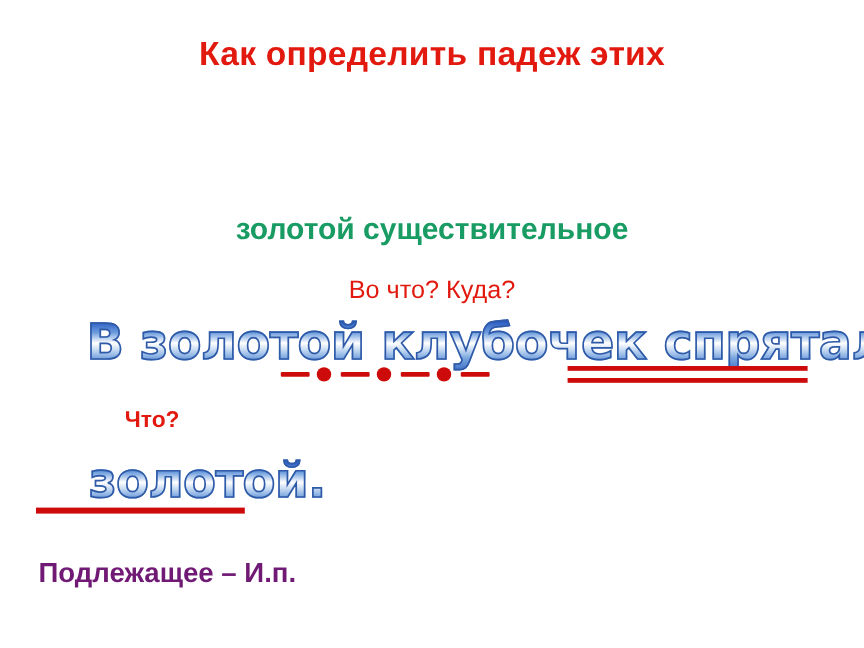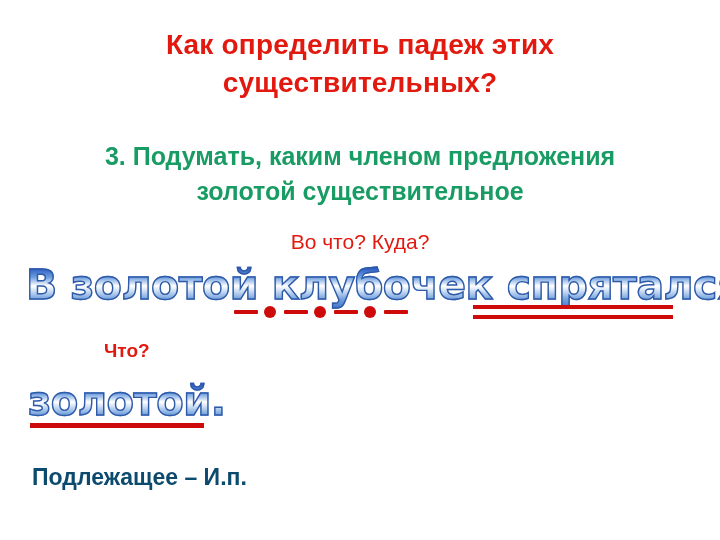--- a/index.html
+++ b/index.html
@@ -91,20 +91,21 @@
         #ffffff 52%,
         #cfe0f4 62%,
         #7aa6df 78%,
         #3f6fc6 100%);
     -webkit-background-clip: text;
     background-clip: text;
     color: transparent;
     -webkit-text-stroke: 1.4px #2f5aa8;
     paint-order: stroke fill;
     letter-spacing: -0.5px;
+    margin-left: 46px;
   }
 
   .sentence-row {
     position: absolute;
     left: 26px;
     top: 261px;
     width: 668px;
     height: 48px;
     font-size: 41px;
     line-height: 48px;
@@ -172,39 +173,38 @@
     width: 174px;
     height: 5px;
     background: #CE0B0B;
   }
 
   
   .conclusion {
     position: absolute;
     left: 32px;
     top: 461px;
-    color: #0c4a6e;
+    color: #701a75;
     font-weight: bold;
     font-size: 23px;
     line-height: 33px;
   }
   .conclusion .cline { display: block; }
 </style>
 </head>
 <body>
 
 <div class="slide">
 
   <div class="title">
     <span>Как определить падеж этих</span><br>
-    <span>существительных?</span>
   </div>
 
   <div class="step-green">
-    <span>3. Подумать, каким членом предложения</span><br>
+    <br>
     <span class="line2">золотой существительное</span>
   </div>
 
   <div class="q-upper">Во что? Куда?</div>
 
   <div class="sentence-row">
     <span class="wordart seg-a">В золотой клубочек</span><span class="wordart seg-b">спрятался</span>
   </div>
 
   <div class="mark dashdot">

